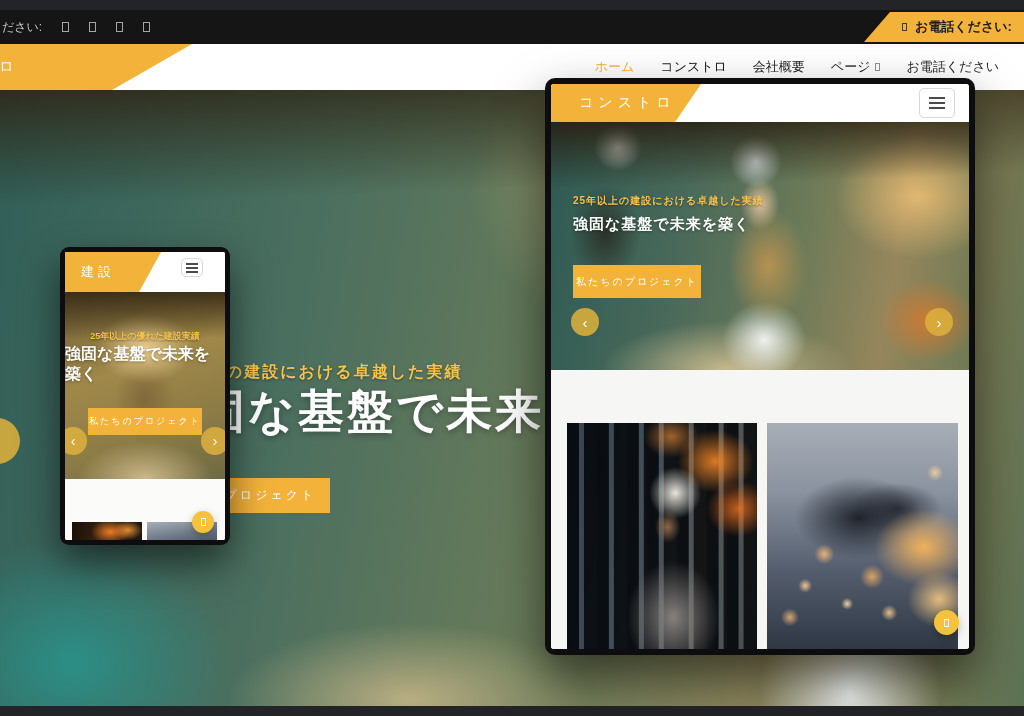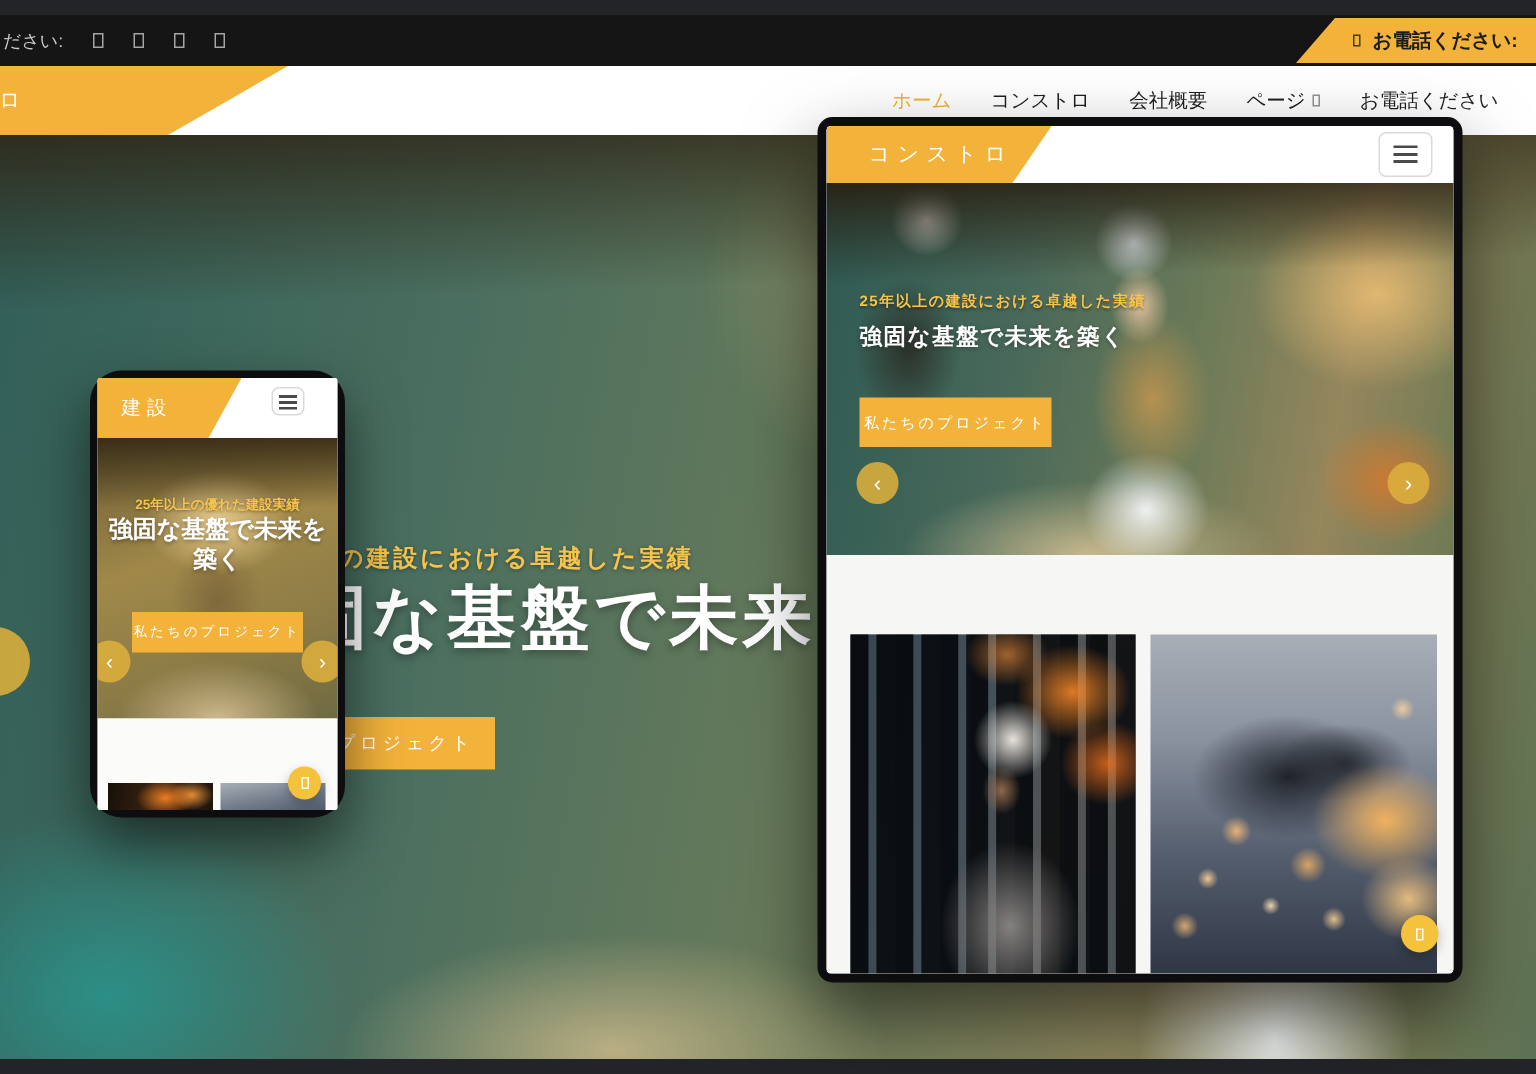--- a/index.html
+++ b/index.html
@@ -105,38 +105,38 @@
       radial-gradient(circle 8px at 88% 22%, rgba(255,215,160,.8), rgba(255,215,160,0) 100%),
       radial-gradient(ellipse 70px 55px at 82% 55%, rgba(255,185,90,.9), rgba(255,185,90,0) 70%),
       radial-gradient(ellipse 45px 40px at 90% 78%, rgba(255,205,130,.85), rgba(255,205,130,0) 70%),
       radial-gradient(ellipse 85px 55px at 48% 42%, rgba(26,30,38,.95), rgba(26,30,38,0) 75%),
       radial-gradient(ellipse 60px 35px at 68% 38%, rgba(40,44,52,.9), rgba(40,44,52,0) 75%),
       linear-gradient(180deg, #a8aeb6 0%, #8b93a0 30%, #555e6e 65%, #2f3745 100%); }
   .scrolltop { position:absolute; border-radius:50%; background:#F5C23C; color:#fff; display:flex; align-items:center; justify-content:center; cursor:pointer; box-shadow:0 3px 8px rgba(0,0,0,.25); }
   .t-scrolltop { left:383px; top:240px; width:25px; height:25px; }
 
   
-  .phone { position:absolute; left:60px; top:247px; width:170px; height:298px; background:#0d0d0f; border-radius:21px;
+  .phone { position:absolute; left:60px; top:247px; width:170px; height:298px; background:#0d0d0f; border-radius:9px;
            padding:5px; box-shadow:0 18px 38px rgba(0,0,0,.55); z-index:2; }
   .p-screen { position:relative; width:160px; height:288px; background:#fff; overflow:hidden; border-radius:2px; }
   .p-header { position:relative; height:40px; background:#fff; }
   .p-logo-flag { position:absolute; left:0; top:0; width:96px; height:40px; background:#F3B23A;
                  clip-path:polygon(0 0,100% 0,calc(100% - 22px) 100%,0 100%);
                  display:flex; align-items:center; padding-left:16px; color:#fff; font-size:13px; letter-spacing:4px; }
   .p-burger { right:22px; top:6px; width:22px; height:19px; }
   .p-burger .burger-bars { width:12px; height:10px; background:repeating-linear-gradient(180deg,#4a4a4a 0 2px,transparent 2px 4px); }
   .p-hero { position:absolute; left:0; right:0; top:40px; height:187px; overflow:hidden;
     background:
       linear-gradient(180deg, rgba(50,38,18,.85), rgba(50,38,18,0) 25%),
       radial-gradient(ellipse 70px 50px at 50% 30%, rgba(252,222,160,.8), rgba(252,222,160,0) 70%),
       radial-gradient(ellipse 40px 55px at 50% 58%, rgba(120,95,55,.75), rgba(120,95,55,0) 75%),
       radial-gradient(ellipse 90px 50px at 50% 100%, rgba(214,192,146,.9), rgba(214,192,146,0) 75%),
       linear-gradient(160deg, #6b5c34 0%, #a08849 40%, #8d7c46 70%, #6f6a42 100%); }
   .p-sub { position:absolute; left:0; right:0; top:38px; text-align:center; color:#F6C34C; font-size:9px; font-weight:600; text-shadow:0 1px 2px rgba(0,0,0,.4); }
-  .p-title { position:absolute; left:0; right:0; top:52px; text-align:center; color:#fff; font-size:16px; font-weight:600; line-height:20px; text-shadow:0 1px 3px rgba(0,0,0,.35); }
+  .p-title { position:absolute; left:0; right:0; top:52px; text-align:left; color:#fff; font-size:16px; font-weight:600; line-height:20px; text-shadow:0 1px 3px rgba(0,0,0,.35); }
   .p-btn { position:absolute; left:23px; top:116px; width:114px; height:27px; background:#F3B23A; color:#fff;
            font-size:9px; letter-spacing:2px; display:flex; align-items:center; justify-content:center; cursor:pointer; }
   .p-arrow { width:28px; height:28px; font-size:14px; position:absolute; top:135px; }
   .p-arrow.prev { left:-6px; }
   .p-arrow.next { left:136px; }
   .p-content { position:absolute; left:0; right:0; top:227px; bottom:0; background:#fbfbfa; }
   .p-img { position:absolute; top:43px; height:18px; }
   .p-img.left { left:7px; width:70px;
     background:
       radial-gradient(ellipse 26px 16px at 55% 55%, rgba(255,135,35,.9), rgba(255,135,35,0) 75%),

